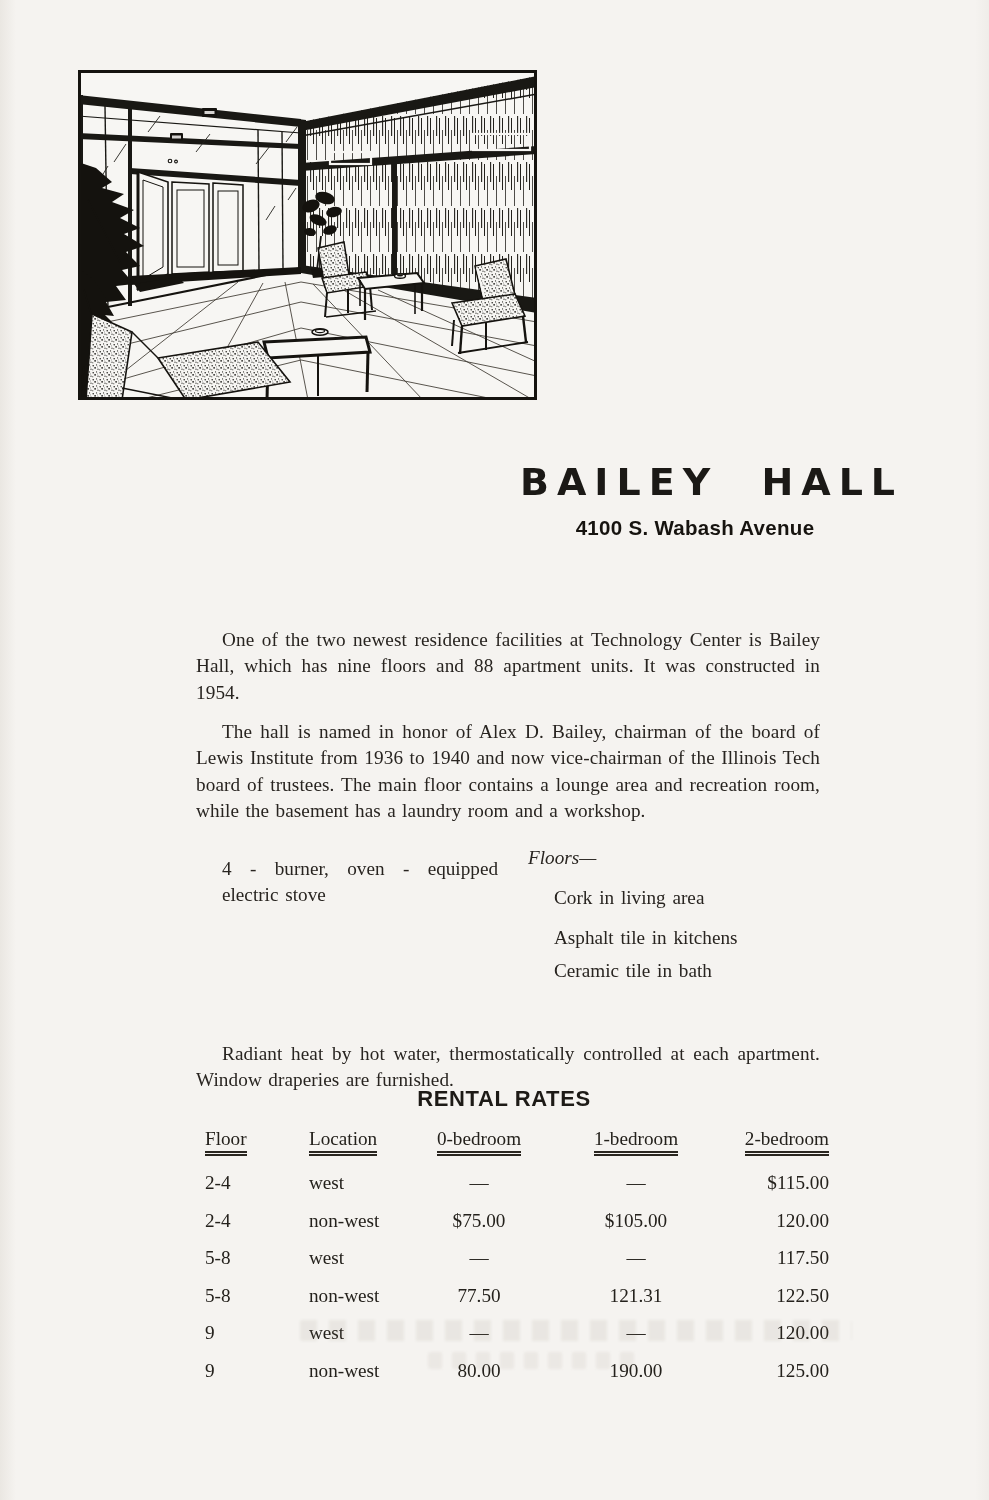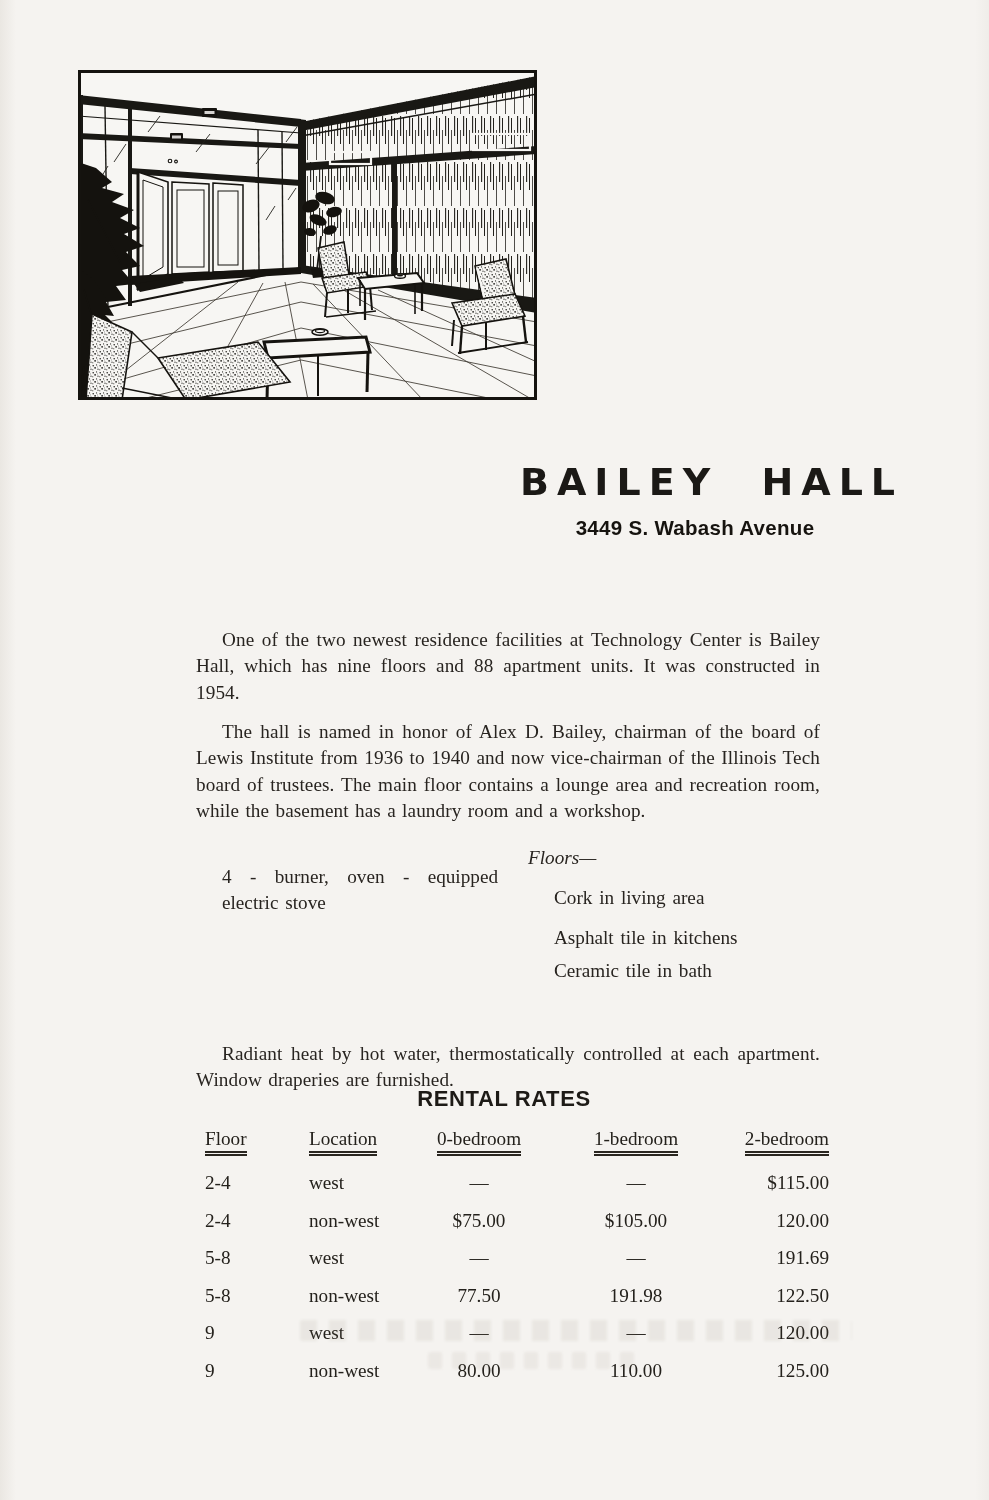--- a/index.html
+++ b/index.html
@@ -33,21 +33,21 @@
   .p2{top:700px;}
   .heat{top:1022px;}
   
   .features{left:196px;top:845px;width:624px;height:180px;}
   .feat-col{position:absolute;top:0;}
   .feat-left{left:0;width:300px;}
   .feat-right{left:332px;width:292px;}
   .feat-head{font-style:italic;font-size:19.2px;line-height:26px;word-spacing:6px;}
   .feat-item{font-size:19.2px;line-height:26px;padding-left:26px;word-spacing:2px;}
   .feat-left .feat-item{width:276px;text-align:justify;}
-  .fl-i1{margin-top:14px;} .fl-i2{margin-top:19px;} .fl-i3{margin-top:8px;}
+  .fl-i1{margin-top:14px;} .fl-i2{margin-top:11px;} .fl-i3{margin-top:8px;}
   .fr-i1{margin-top:14px;} .fr-i2{margin-top:14px;} .fr-i3{margin-top:7px;}
   
   .rates-title{
     left:192px;top:1086px;width:624px;text-align:center;
     font-family:"Liberation Sans",sans-serif;font-weight:bold;
     font-size:22px;letter-spacing:.6px;color:#1d1a16;
   }
   .rates{left:205px;top:1128px;width:624px;border-collapse:collapse;table-layout:fixed;}
   .rates col.c0{width:104px;} .rates col.c1{width:110px;}
   .rates col.c2{width:120px;} .rates col.c3{width:194px;} .rates col.c4{width:96px;}
@@ -237,21 +237,21 @@
       <polygon points="80,288 180,272 212,312 108,330" fill="url(#speck)" stroke-width="1.6"></polygon>
       <line x1="54" y1="262" x2="80" y2="288" stroke-width="1.4"></line>
       <line x1="44" y1="318" x2="104" y2="330" stroke-width="1.4"></line>
     </g>
 
     <rect x="1.5" y="1.5" width="456" height="327" fill="none" stroke="#15130f" stroke-width="3"></rect>
   </svg>
 </div>
 
 <div class="abs hall-title">BAILEY HALL</div>
-<div class="abs hall-address">3449 S. Wabash Avenue</div>
+<div class="abs hall-address">4100 S. Wabash Avenue</div>
 
 <p class="abs copy indent p1">One of the two newest residence facilities at Technology Center is Bailey Hall, which has nine floors and 88 apartment units. It was constructed in 1954.</p>
 <p class="abs copy indent p2">The hall is named in honor of Alex D. Bailey, chairman of the board of Lewis Institute from 1936 to 1940 and now vice-chairman of the Illinois Tech board of trustees. The main floor contains a lounge area and recreation room, while the basement has a laundry room and a workshop.</p>
 
 <div class="abs features">
   <div class="feat-col feat-left">
     <div class="feat-item fl-i2">4 - burner, oven - equipped electric stove</div>
   </div>
   <div class="feat-col feat-right">
     <div class="feat-head">Floors—</div>
@@ -295,40 +295,40 @@
       <td class="al">non-west</td>
       <td class="ac">$75.00</td>
       <td class="ac">$105.00</td>
       <td class="ar">120.00</td>
     </tr>
     <tr>
       <td class="al">5-8</td>
       <td class="al">west</td>
       <td class="ac">—</td>
       <td class="ac">—</td>
-      <td class="ar">191.69</td>
+      <td class="ar">117.50</td>
     </tr>
     <tr>
       <td class="al">5-8</td>
       <td class="al">non-west</td>
       <td class="ac">77.50</td>
-      <td class="ac">191.98</td>
+      <td class="ac">121.31</td>
       <td class="ar">122.50</td>
     </tr>
     <tr>
       <td class="al">9</td>
       <td class="al">west</td>
       <td class="ac">—</td>
       <td class="ac">—</td>
       <td class="ar">120.00</td>
     </tr>
     <tr>
       <td class="al">9</td>
       <td class="al">non-west</td>
       <td class="ac">80.00</td>
-      <td class="ac">110.00</td>
+      <td class="ac">190.00</td>
       <td class="ar">125.00</td>
     </tr>
   </tbody>
 </table>
 
 <div class="abs ghost ghost1"></div>
 <div class="abs ghost ghost2"></div>
 
 </body></html>

